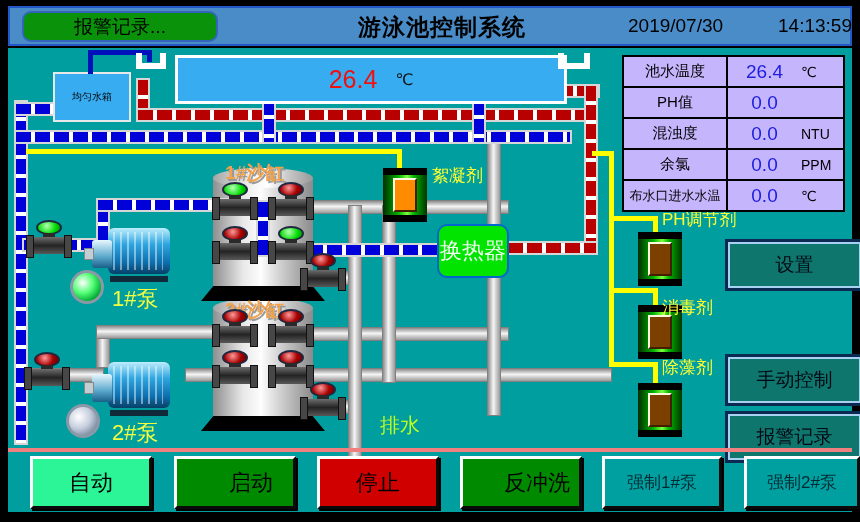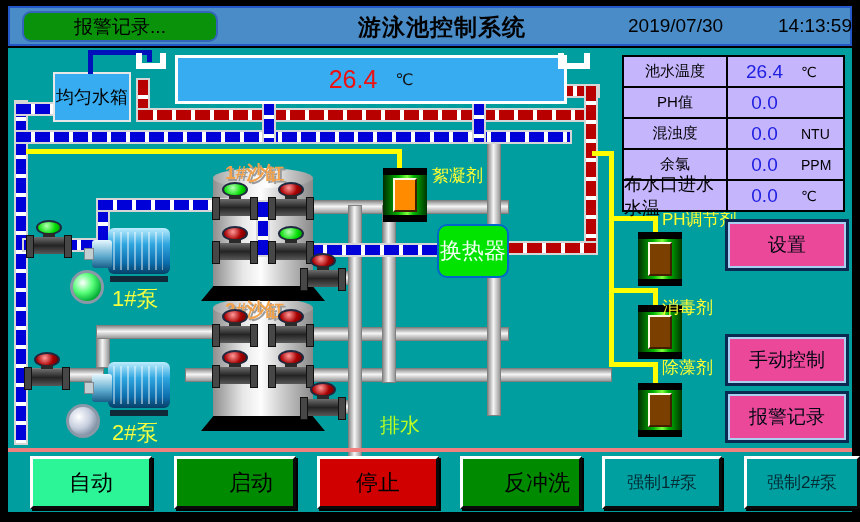--- a/index.html
+++ b/index.html
@@ -21,21 +21,21 @@
   
   .main{left:8px;top:48px;width:844px;height:464px;background:#009e9e;}
 
   
   .pool{left:167px;top:7px;width:392px;height:49px;background:#38acf0;border:3px solid #fff;
     display:flex;align-items:center;justify-content:center;gap:18px;}
   .pool .temp{color:#ee1111;font-size:25px;}
   .pool .unit{color:#111;font-size:16px;}
   .wtank{left:45px;top:24px;width:78px;height:50px;background:#38acf0;border:2px solid #e8e8e8;
     display:flex;align-items:center;justify-content:center;}
-  .wtank span{font-size:18px;color:#000;white-space:nowrap;}
+  .wtank span{font-size:10px;color:#000;white-space:nowrap;}
   .bracket{border:6px solid #fff;border-top:none;background:transparent;}
   .navy{background:#0011bb;}
 
   
   .ph,.pv{border:2px solid #d6d6d6;}
   .ph{height:14px;}
   .pv{width:14px;}
   .blue.ph{background:repeating-linear-gradient(90deg,#0000d8 0 15px,#fff 15px 19px);}
   .blue.pv{background:repeating-linear-gradient(180deg,#0000d8 0 15px,#fff 15px 19px);}
   .red.ph{background:repeating-linear-gradient(90deg,#b80000 0 15px,#fff 15px 19px);}
@@ -93,28 +93,28 @@
   
   .hx{left:429px;top:176px;width:72px;height:54px;background:#00e400;border:2px solid #0066cc;border-radius:10px;
     display:flex;align-items:center;justify-content:center;color:#f0fff0;font-size:22px;}
 
   
   .rtable{left:614px;top:7px;width:223px;}
   .rrow{display:flex;margin-top:-2px;}
   .rrow:first-child{margin-top:0;}
   .rcell{border:2px solid #000;background:#c4b5fd;height:33px;display:flex;align-items:center;}
   .rlabel{width:106px;justify-content:center;font-size:15px;color:#000;}
-  .rrow:last-child .rlabel{font-size:18px;}
+  .rrow:last-child .rlabel{font-size:13px;}
   .rval{width:119px;margin-left:-2px;}
   .rval .num{flex:1;text-align:center;font-size:19px;color:#2020e0;}
   .rval .unit{width:42px;font-size:14px;color:#000;}
 
   
-  .navbtn{left:720px;width:118px;height:46px;background:#ec4899;border:2px solid #a8d0f0;outline:3px solid #0a2a52;
-    display:flex;align-items:center;justify-content:center;font-size:19px;color:#000814;cursor:pointer;}
+  .navbtn{left:720px;width:133px;height:46px;background:#0f766e;border:2px solid #a8d0f0;outline:3px solid #0a2a52;
+    display:flex;align-items:center;justify-content:center;font-size:19px;color:#000814;cursor:pointer;margin-top:20px;}
 
   
   .sep{left:0;top:400px;width:844px;height:4px;background:#f08080;}
   .cbtn{top:408px;height:53px;border:3px solid;border-color:#fff #0a0a0a #0a0a0a #fff;box-shadow:2px 2px 0 #000;
     display:flex;align-items:center;justify-content:center;font-size:22px;color:#000;cursor:pointer;}
   .cbtn.b-auto{background:#2bf596;}
   .cbtn.b-dgreen{background:#008a00;padding-left:32px;}
   .cbtn.b-red{background:#d00000;}
   .cbtn.b-teal{background:#00a0a0;font-size:17px;color:#002a33;}
 </style>

